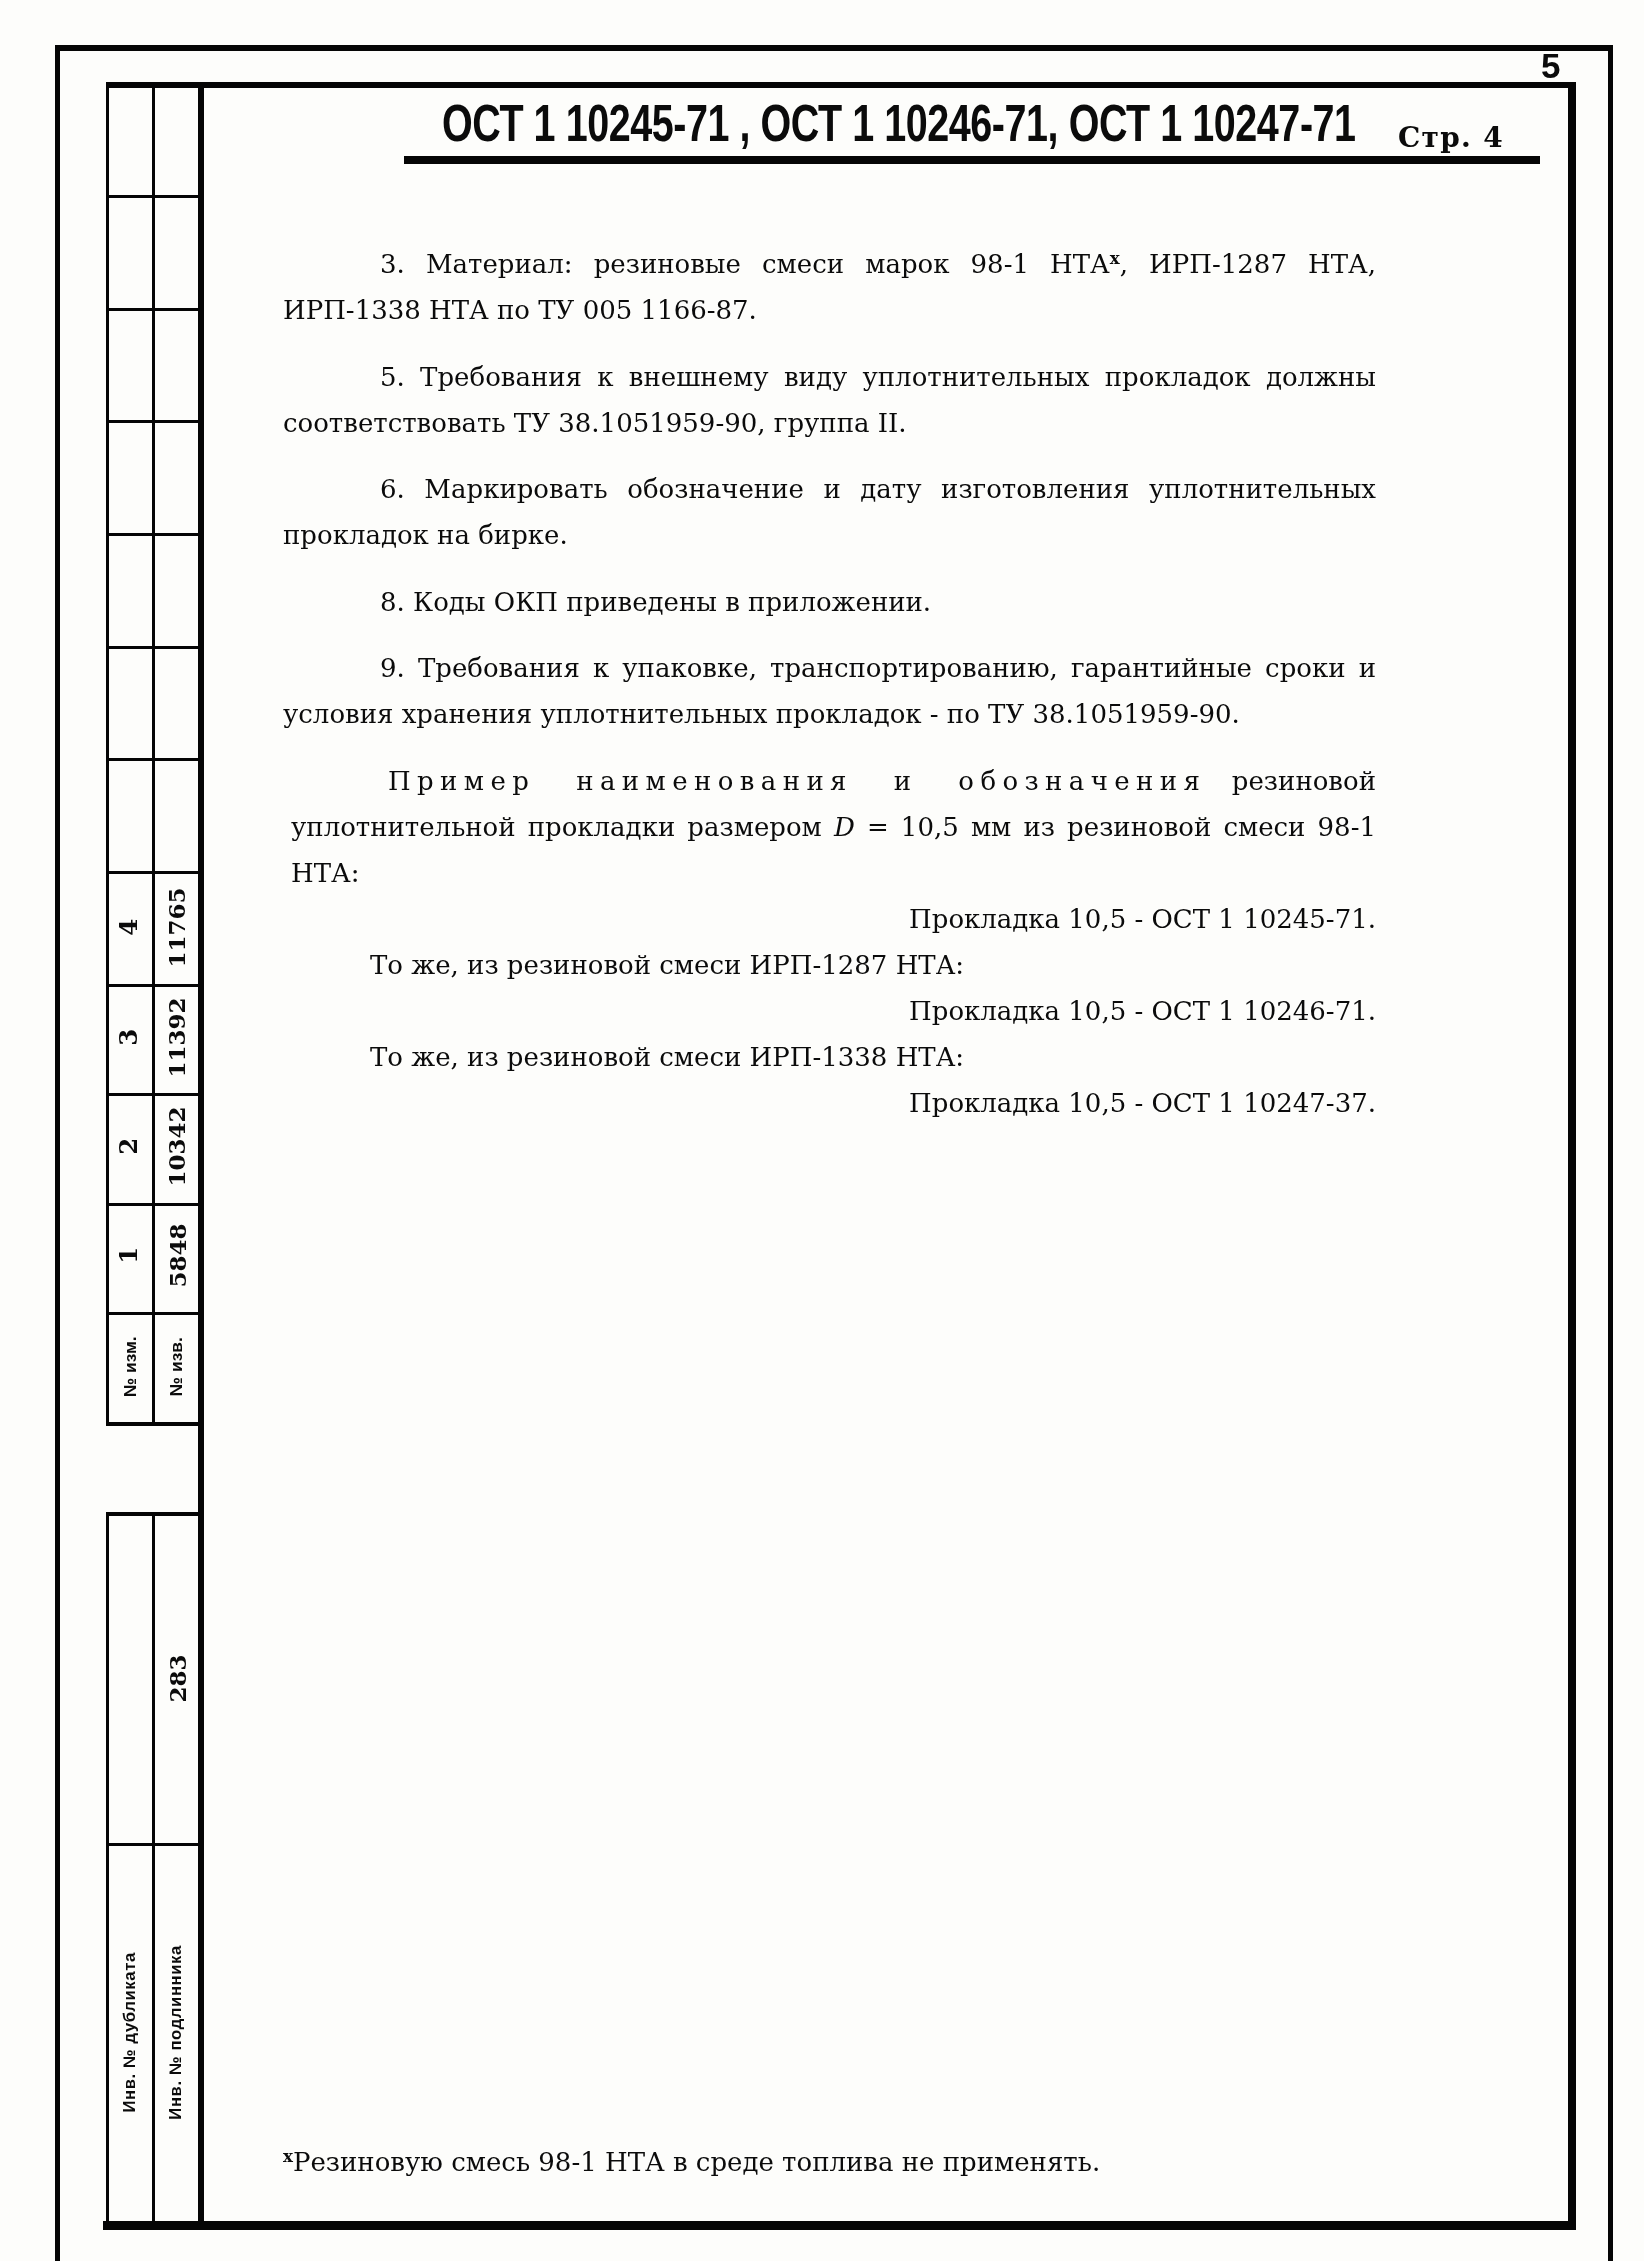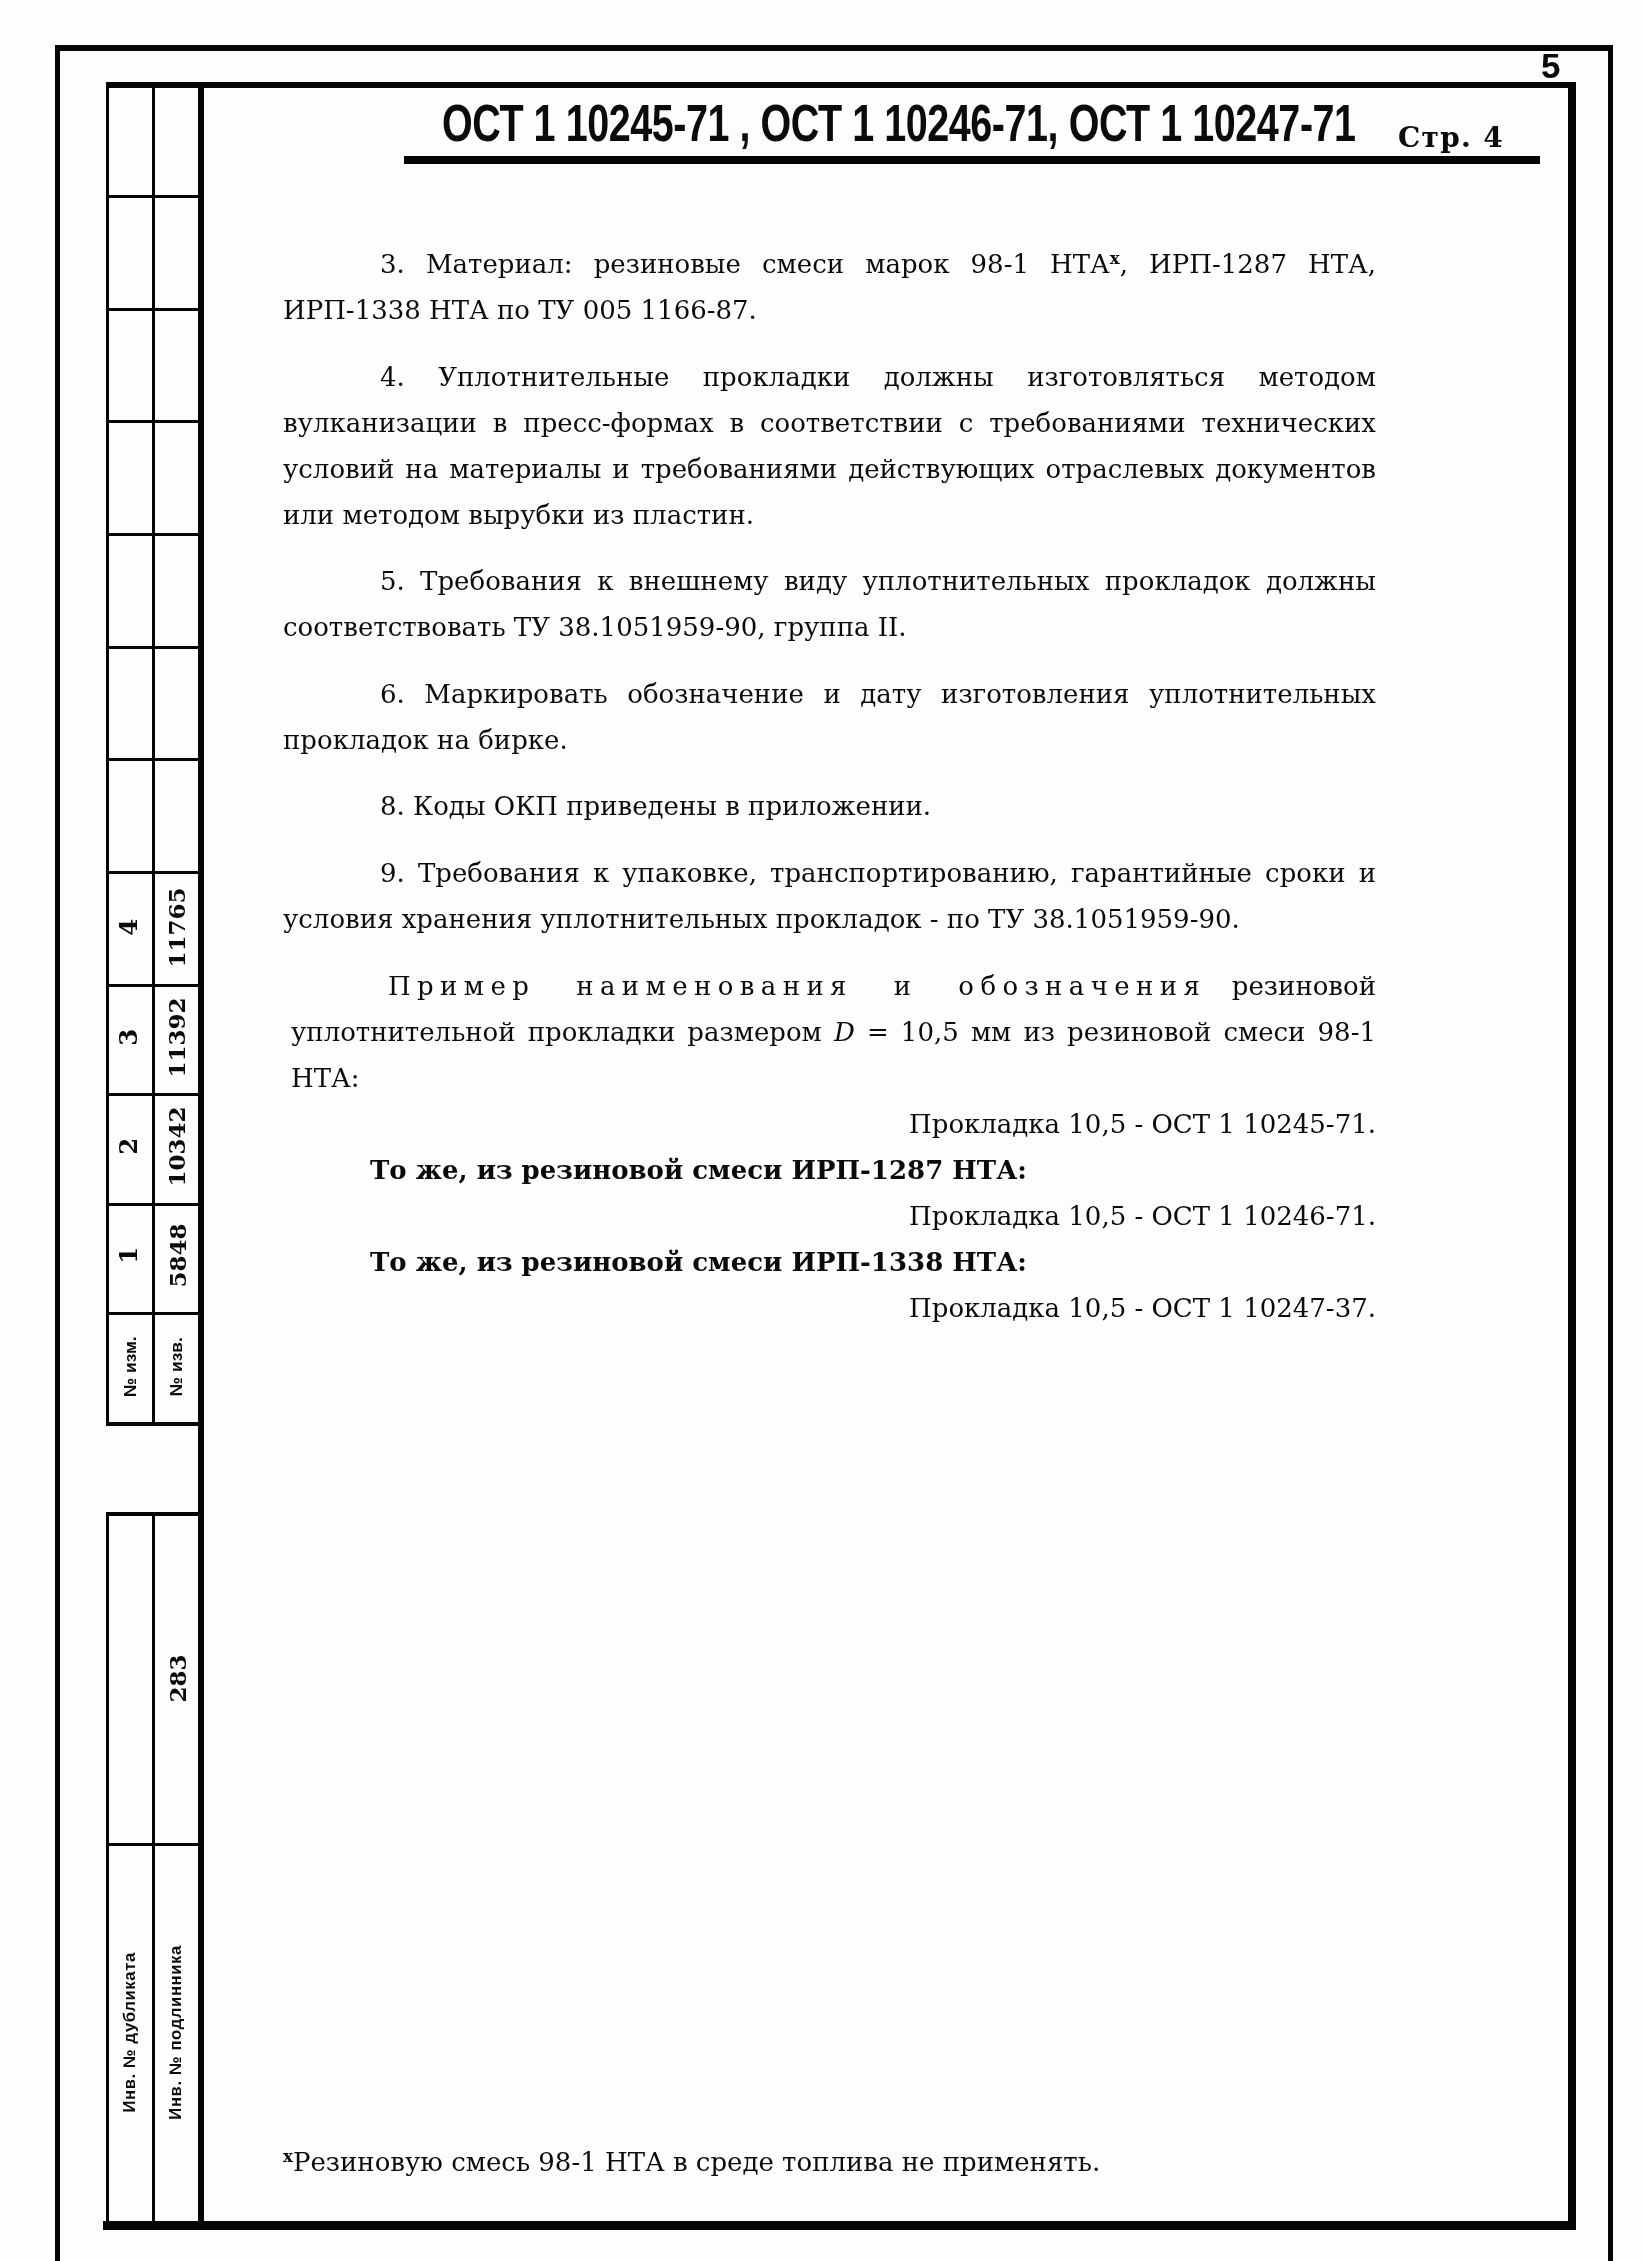--- a/index.html
+++ b/index.html
@@ -11,21 +11,21 @@
   #page-num{left:1541px;top:48px;font:700 35px/1 "Liberation Sans",sans-serif;}
   #hdr{left:442px;top:97px;font:700 52px/1 "Liberation Sans",sans-serif;
        transform:scaleX(0.76);transform-origin:0 0;letter-spacing:-0.6px;white-space:nowrap;}
   #str-label{left:1398px;top:124px;font:600 28px/1 "DejaVu Serif",serif;letter-spacing:1.3px;white-space:nowrap;}
   
   #content{left:283px;top:241px;width:1093px;font-weight:500;font-size:26px;line-height:46px;text-align:justify;}
   .para{text-indent:97px;margin:0 0 20.6px 0;}
   .example{text-indent:97px;margin:18px 0 0 8px;}
   .spaced{letter-spacing:6.4px;word-spacing:9px;}
   .center-line{text-align:right;text-indent:0;margin:0;}
-  .tozhe{text-align:left;text-indent:87px;margin:0;font-weight:bold;}
+  .tozhe{text-align:left;text-indent:87px;margin:0;}
   sup{font-size:16.7px;line-height:0;vertical-align:9px;font-weight:700;}
   .dvar{font-style:italic;}
   #footnote{left:283px;top:2139px;width:1095px;font-weight:500;font-size:26px;line-height:46px;}
   
   .cell{position:absolute;display:flex;align-items:center;justify-content:center;overflow:visible;}
   .rot{transform:rotate(-90deg);white-space:nowrap;display:block;}
   .snum{font:600 24.5px/1 "DejaVu Serif",serif;}
   .sdoc{font:600 23px/1 "DejaVu Serif",serif;}
   .slabel{font:700 17.4px/1 "Liberation Sans",sans-serif;}
   .invlabel{font:700 16.7px/1 "Liberation Sans",sans-serif;letter-spacing:0.6px;}
@@ -105,21 +105,20 @@
     </div>
   <div class="cell" style="left:109px;top:1846px;width:42px;height:373px;">
       <span class="rot invlabel">Инв. № дубликата</span>
     </div>
   <div class="cell" style="left:155px;top:1846px;width:43px;height:373px;">
       <span class="rot invlabel">Инв. № подлинника</span>
     </div>
 
   <div class="abs" id="content">
     <p class="para"><span>3. Материал: резиновые смеси марок  98-1 НТА</span><sup>х</sup><span>, ИРП-1287 НТА, ИРП-1338 НТА по ТУ 005 1166-87.</span></p>
-    <p class="para">4. Уплотнительные прокладки должны изготовляться методом вулканизации в пресс-формах в соответствии с требованиями технических условий на материалы и требованиями действующих отраслевых документов или методом вырубки из пластин.</p>
     <p class="para">5. Требования к внешнему виду уплотнительных прокладок должны соответствовать ТУ 38.1051959-90, группа II.</p>
     <p class="para">6. Маркировать обозначение и дату изготовления уплотнительных прокладок на бирке.</p>
     <p class="para">8. Коды ОКП приведены в приложении.</p>
     <p class="para">9. Требования к упаковке, транспортированию, гарантийные сроки и условия хранения уплотнительных прокладок - по ТУ 38.1051959-90.</p>
     <p class="example"><span class="spaced">Пример наименования и обозначения</span><span> резиновой уплотнительной прокладки размером </span><span class="dvar">D</span><span> = 10,5 мм из резиновой смеси 98-1 НТА:</span></p>
     <p class="center-line">Прокладка 10,5 - ОСТ 1 10245-71.</p>
     <p class="tozhe">То же, из резиновой смеси ИРП-1287 НТА:</p>
     <p class="center-line">Прокладка 10,5 - ОСТ 1 10246-71.</p>
     <p class="tozhe">То же, из резиновой смеси ИРП-1338 НТА:</p>
     <p class="center-line">Прокладка 10,5 - ОСТ 1 10247-37.</p>

